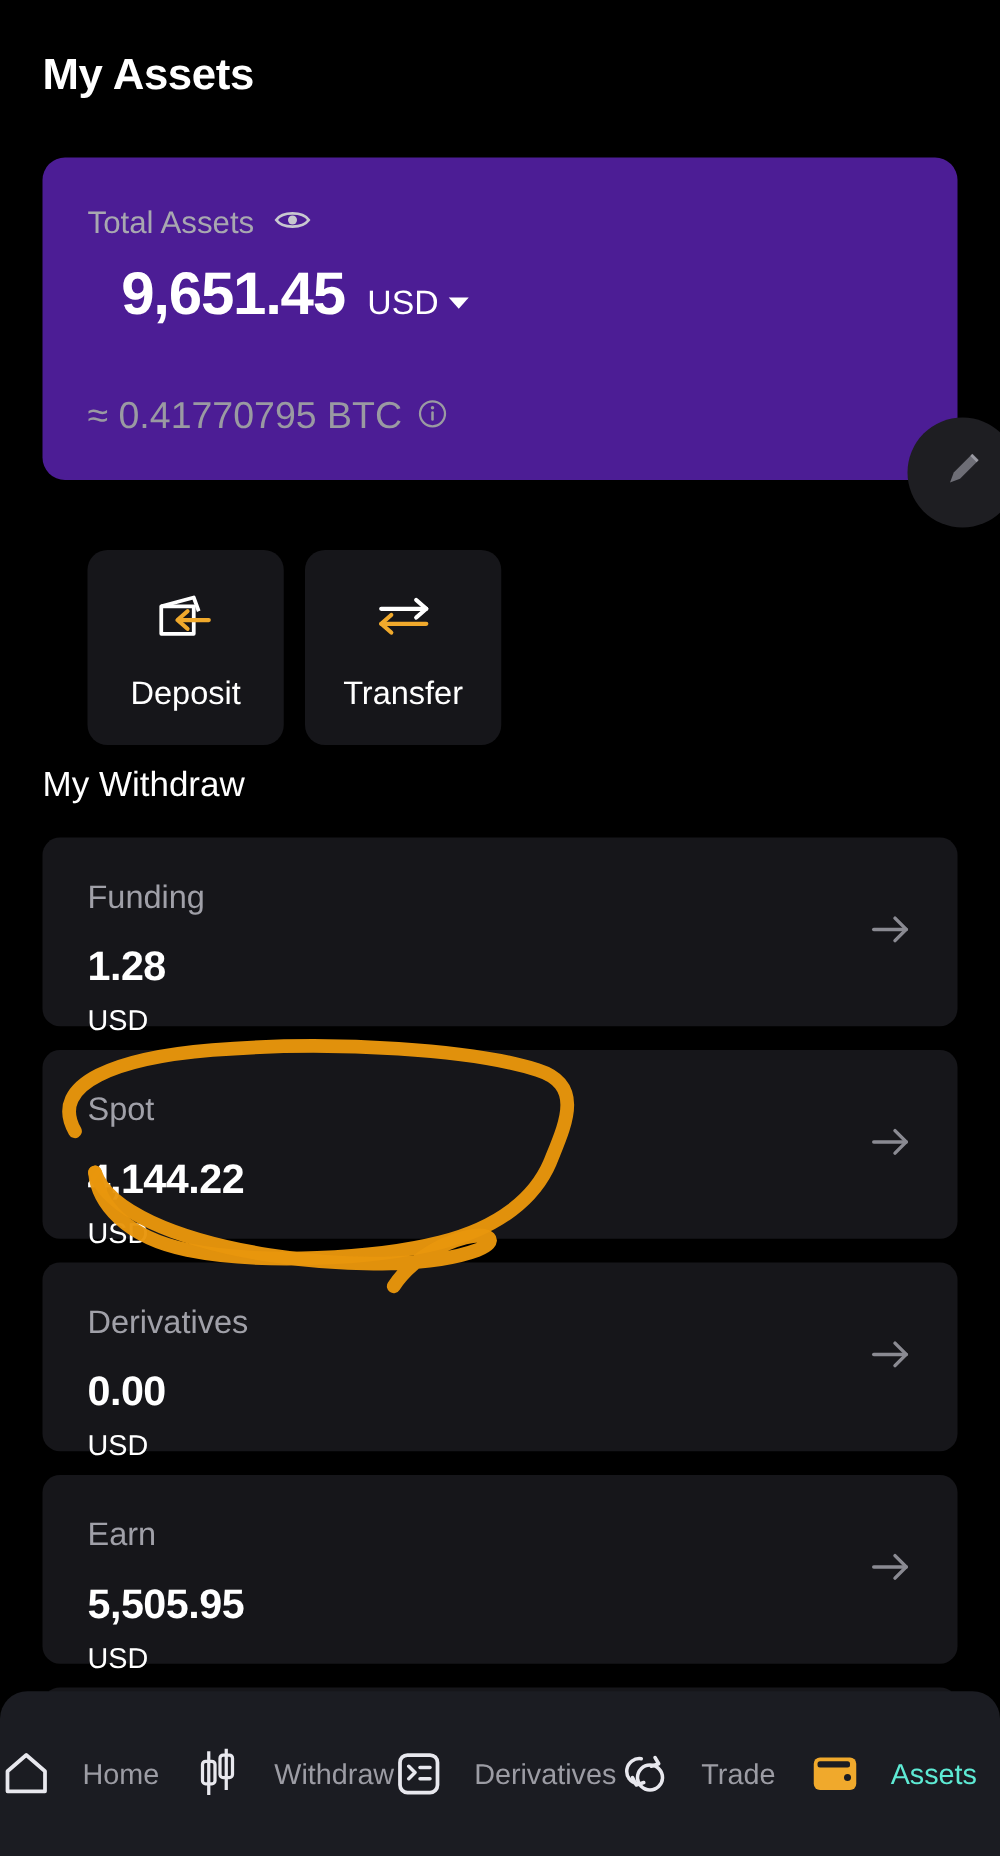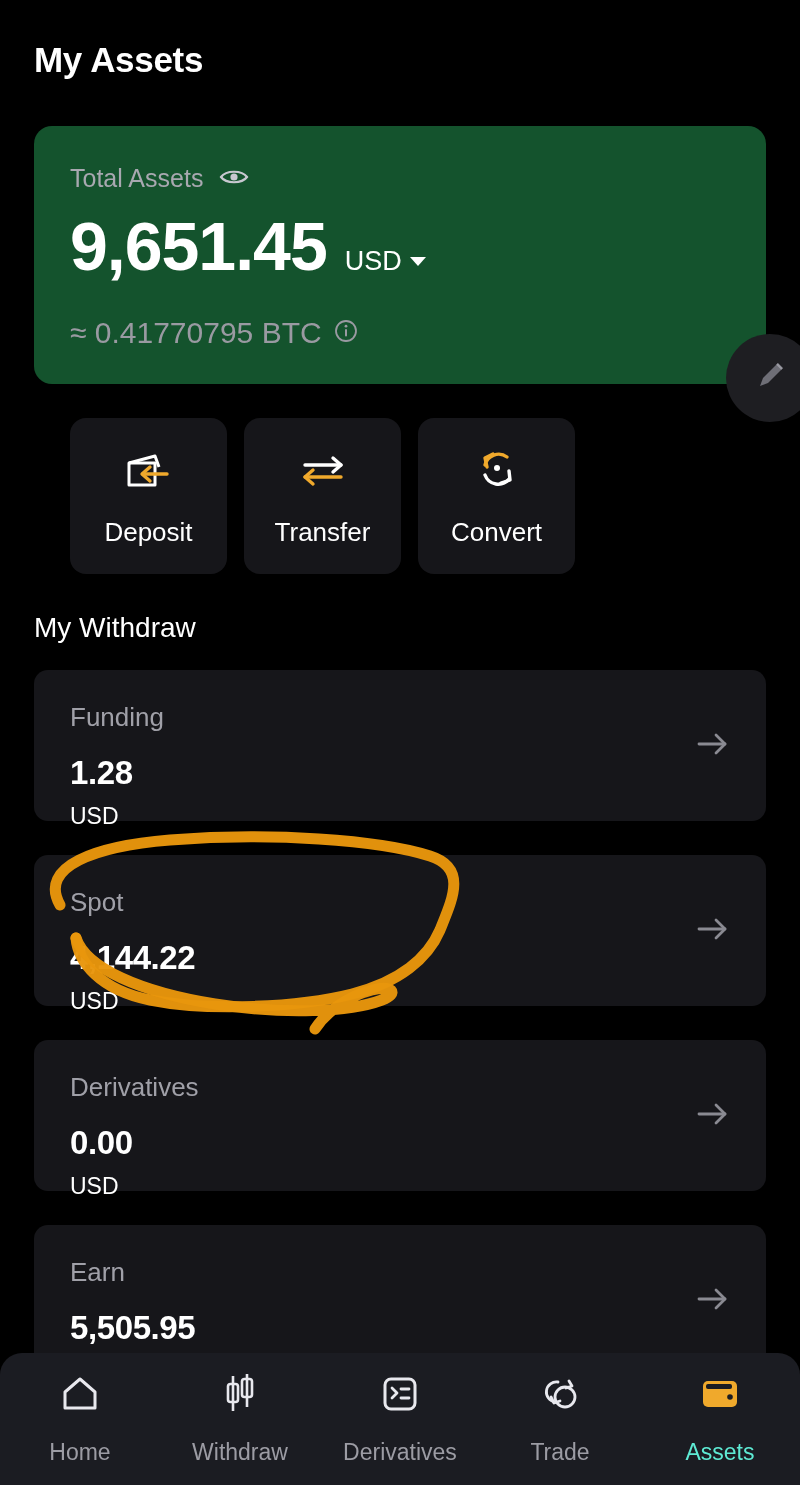--- a/index.html
+++ b/index.html
@@ -30,21 +30,21 @@
     letter-spacing: -0.3px;
   }
 
   
   .total-card {
     position: absolute;
     left: 34px;
     top: 126px;
     width: 732px;
     height: 258px;
-    background: #14532d;
+    background: #4c1d95;
     border-radius: 18px;
   }
   .total-label-row {
     position: absolute;
     left: 36px;
     top: 38px;
     display: flex;
     align-items: center;
     gap: 16px;
   }
@@ -56,25 +56,26 @@
 
   .total-amount-row {
     position: absolute;
     left: 36px;
     top: 86px;
     display: flex;
     align-items: baseline;
     gap: 18px;
   }
   .total-amount {
-    font-size: 68px;
+    font-size: 48px;
     font-weight: bold;
     color: #ffffff;
     letter-spacing: -1px;
     line-height: 1;
+    margin-left: 27px;
   }
   .currency-pick {
     display: flex;
     align-items: center;
     gap: 8px;
   }
   .currency-code {
     font-size: 27px;
     color: #ffffff;
   }
@@ -110,21 +111,21 @@
     background: #1e1e22;
     display: flex;
     align-items: center;
     justify-content: center;
   }
 
   
   .actions {
     position: absolute;
     left: 34px;
-    top: 418px;
+    top: 440px;
     width: 732px;
     display: flex;
     gap: 17px;
     padding-left: 36px;
   }
   .action-btn {
     width: 157px;
     height: 156px;
     background: #16161a;
     border-radius: 16px;
@@ -159,21 +160,21 @@
     left: 34px;
     top: 670px;
     width: 732px;
   }
   .account-row {
     position: relative;
     width: 732px;
     height: 151px;
     background: #16161a;
     border-radius: 14px;
-    margin-bottom: 34px;
+    margin-bottom: 19px;
   }
   .account-name {
     position: absolute;
     left: 36px;
     top: 32px;
     font-size: 26px;
     color: #a0a0a8;
   }
   .account-value-row {
     position: absolute;
@@ -224,21 +225,21 @@
     width: 800px;
     height: 132px;
     background: #1b1c22;
     border-radius: 22px 22px 0 0;
     display: flex;
     align-items: center;
   }
   .nav-item {
     flex: 1;
     display: flex;
-    flex-direction: column;
+    flex-direction: row;
     align-items: center;
     gap: 24px;
   }
   .nav-icon {
     height: 42px;
     display: flex;
     align-items: center;
     justify-content: center;
   }
   .nav-label {
@@ -315,32 +316,20 @@
         <svg width="56" height="44" viewBox="0 0 56 44">
           <path d="M10 16 L46 16" stroke="#ffffff" stroke-width="3.4" stroke-linecap="round"></path>
           <path d="M38 9 L46 16 L38 23" fill="none" stroke="#ffffff" stroke-width="3.4" stroke-linecap="round" stroke-linejoin="round"></path>
           <path d="M46 28 L10 28" stroke="#f0a92c" stroke-width="3.4" stroke-linecap="round"></path>
           <path d="M18 21 L10 28 L18 35" fill="none" stroke="#f0a92c" stroke-width="3.4" stroke-linecap="round" stroke-linejoin="round"></path>
         </svg>
       </span>
       <span class="action-label">Transfer</span>
     </div>
 
-    <div class="action-btn">
-      <span class="action-icon">
-        <svg width="52" height="48" viewBox="0 0 52 48">
-          <path d="M36 10 A14 14 0 0 0 14 18" fill="none" stroke="#f0a92c" stroke-width="3.4" stroke-linecap="round"></path>
-          <path d="M22 7 L14 11 L16 20" fill="none" stroke="#f0a92c" stroke-width="3.4" stroke-linecap="round" stroke-linejoin="round"></path>
-          <path d="M14 28 A14 14 0 0 0 38 32" fill="none" stroke="#ffffff" stroke-width="3.4" stroke-linecap="round"></path>
-          <path d="M30 36 L39 33 L38 24" fill="none" stroke="#ffffff" stroke-width="3.4" stroke-linecap="round" stroke-linejoin="round"></path>
-          <circle cx="26" cy="21" r="3" fill="#ffffff"></circle>
-        </svg>
-      </span>
-      <span class="action-label">Convert</span>
-    </div>
   </div>
 
   <div class="section-title">My Withdraw</div>
 
   <div class="accounts">
 
     <div class="account-row">
       <span class="account-name">Funding</span>
       <span class="account-value-row">
         <span class="account-amount">1.28</span>

